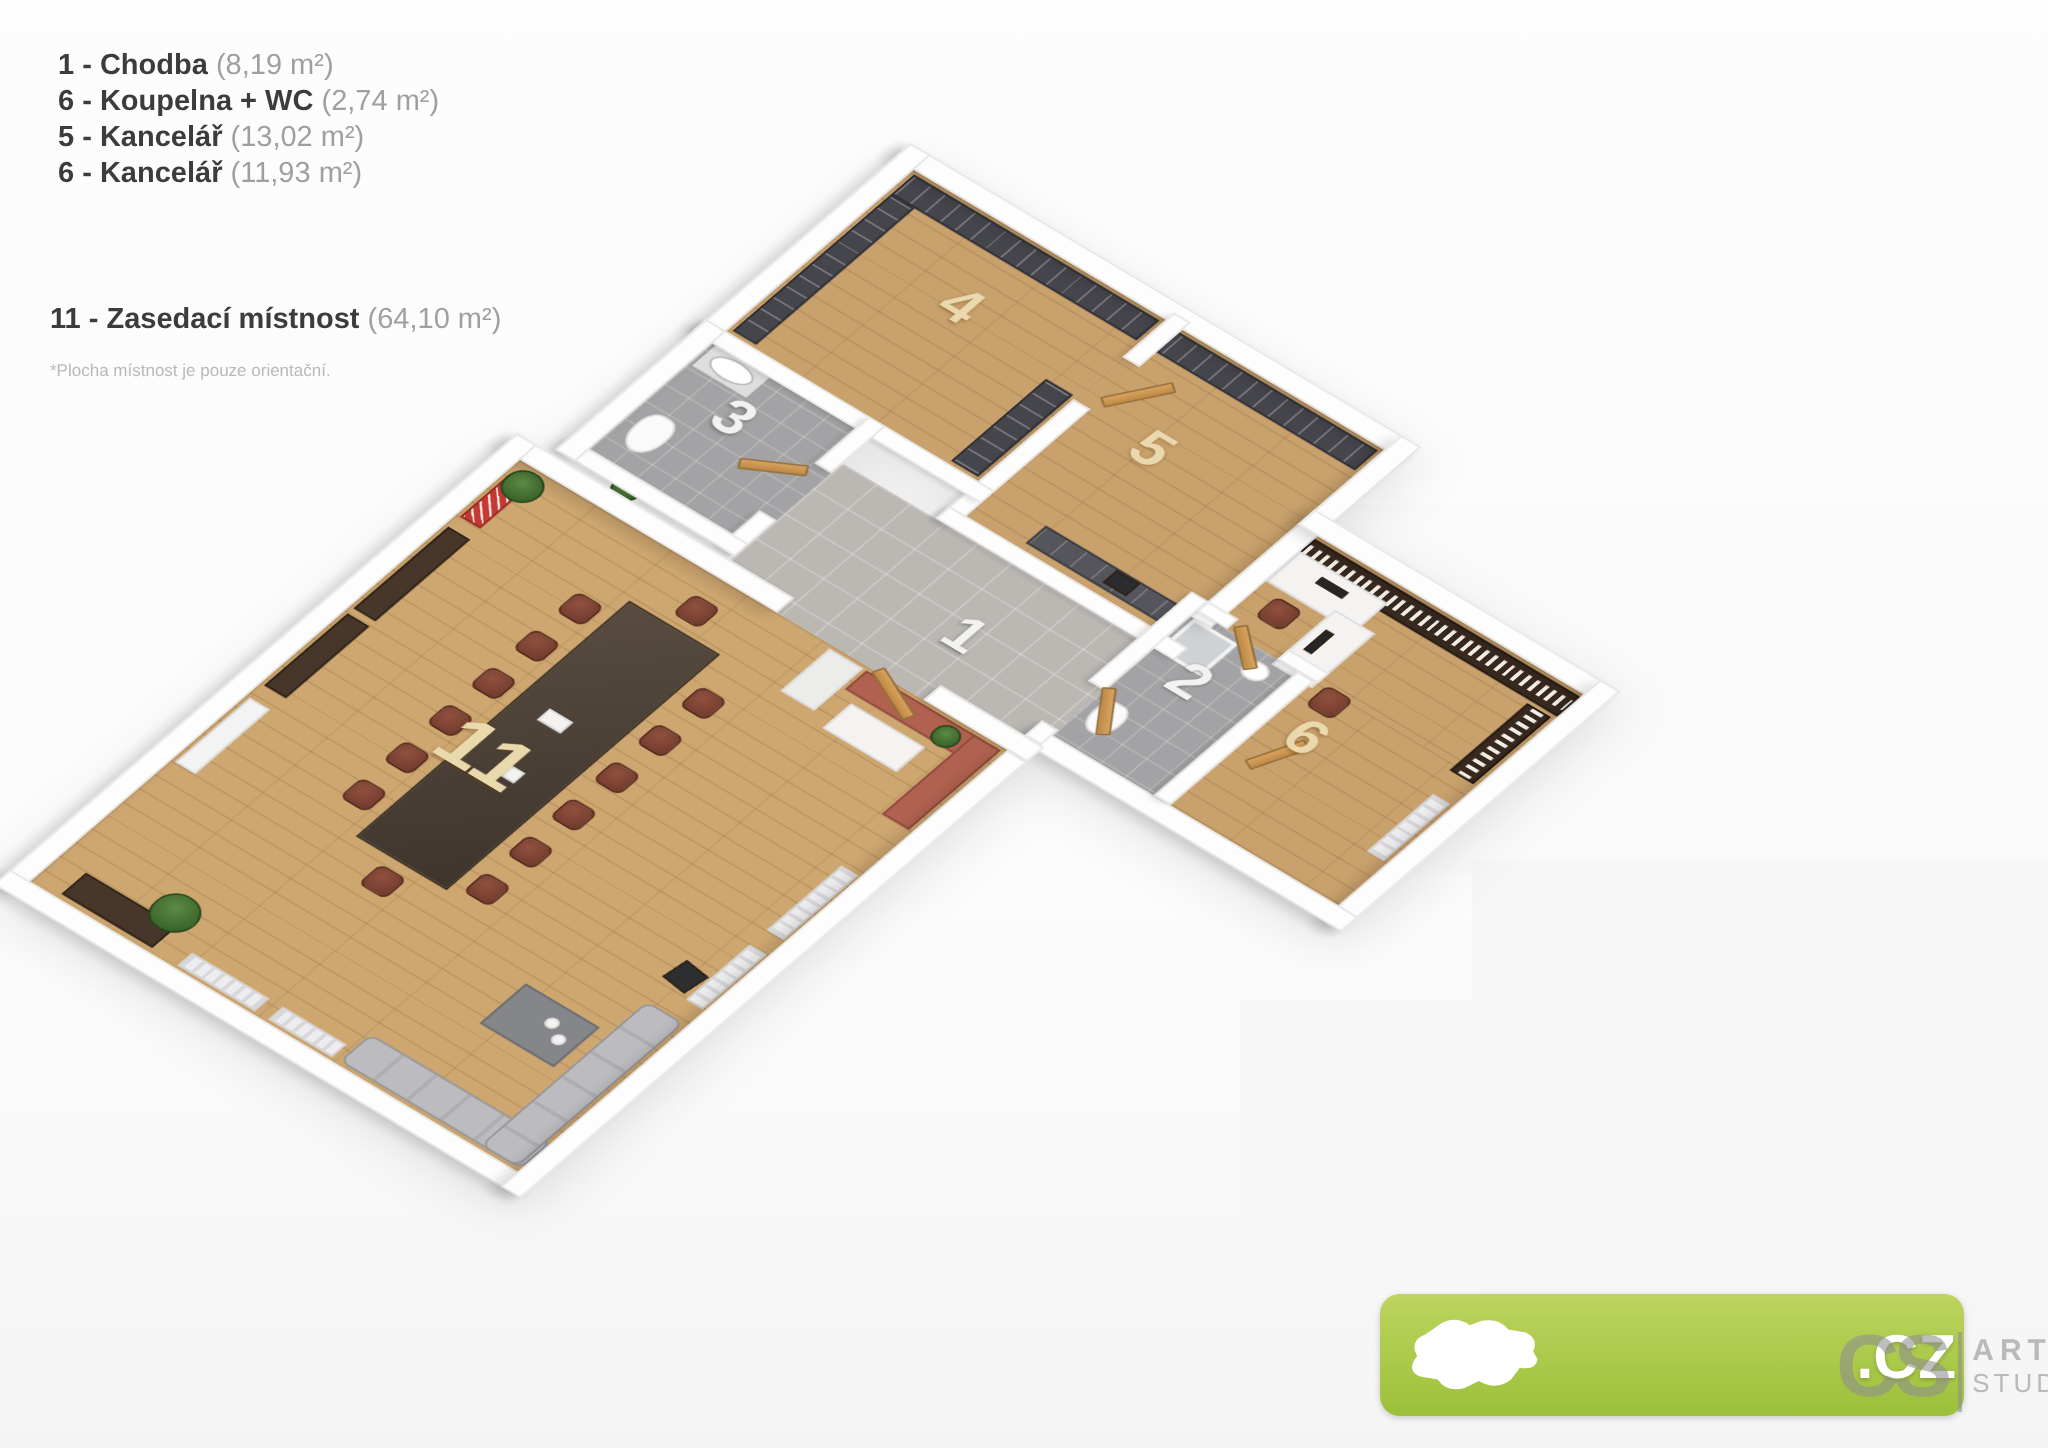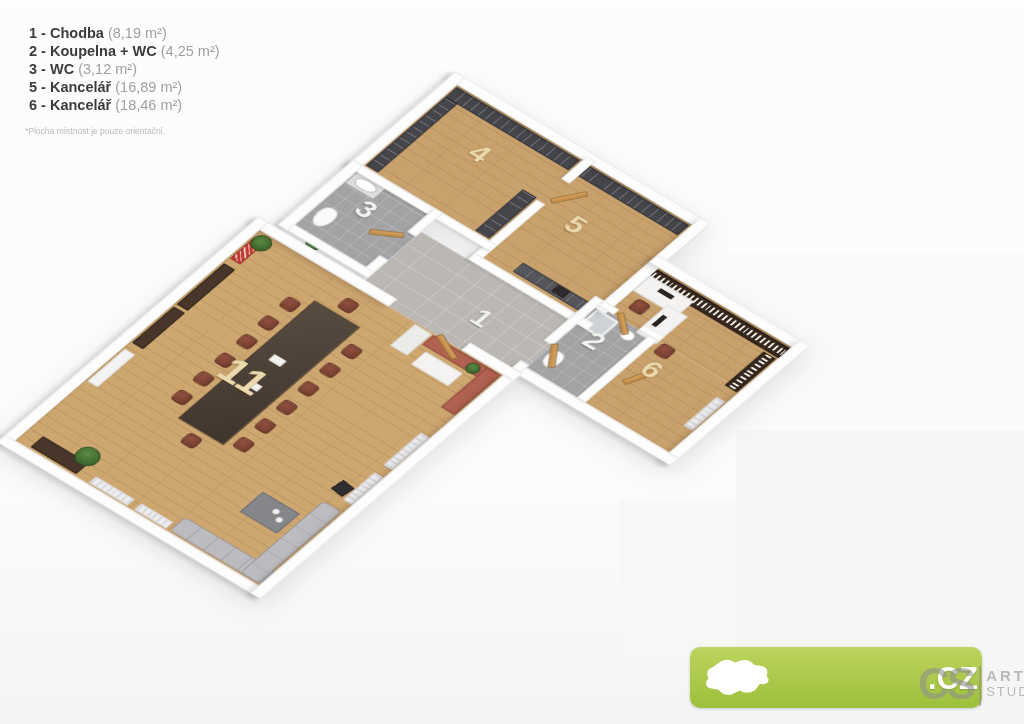--- a/index.html
+++ b/index.html
@@ -96,25 +96,28 @@
 </head>
 <body>
 
 <div class="bgblock" style="left:647px;top:252px;width:377px;height:185px;background:#fafafa;"></div>
 <div class="bgblock" style="left:736px;top:430px;width:288px;height:226px;background:#f6f6f7;"></div>
 <div class="bgblock" style="left:620px;top:500px;width:120px;height:156px;background:#f7f7f8;"></div>
 
 <div class="legend">
   <ul>
     <li><b>1 - Chodba</b> <span>(8,19 m²)</span></li>
-    <li><b>2 - Koupelna + WC</b> <span>(4,25 m²)</span></li>
-    <li><b>3 - WC</b> <span>(3,12 m²)</span></li>
-    <li><b>5 - Kancelář</b> <span>(16,89 m²)</span></li>
-    <li><b>6 - Kancelář</b> <span>(18,46 m²)</span></li>
+    <li><b>6 - Koupelna + WC</b> <span>(2,74 m²)</span></li>
+    <li><b>5 - Kancelář</b> <span>(13,02 m²)</span></li>
+    <li><b>6 - Kancelář</b> <span>(11,93 m²)</span></li>
   </ul>
+  <div class="legend-item11">
+    <b>11 - Zasedací místnost</b>
+    <span>(64,10 m²)</span>
+  </div>
   <div class="legend-foot">*Plocha místnost je pouze orientační.</div>
 </div>
 
 <div class="plan">
 
   <div class="floor-wood" style="left:20px;top:0;width:150px;height:130px;"></div>
   <div class="floor-wood" style="left:170px;top:0;width:130px;height:160px;"></div>
   <div class="floor-tile-d" style="left:20px;top:130px;width:95px;height:105px;"></div>
   <div class="floor-tile-l" style="left:115px;top:160px;width:185px;height:90px;"></div>
   <div class="floor-tile-d" style="left:300px;top:130px;width:60px;height:100px;"></div>

